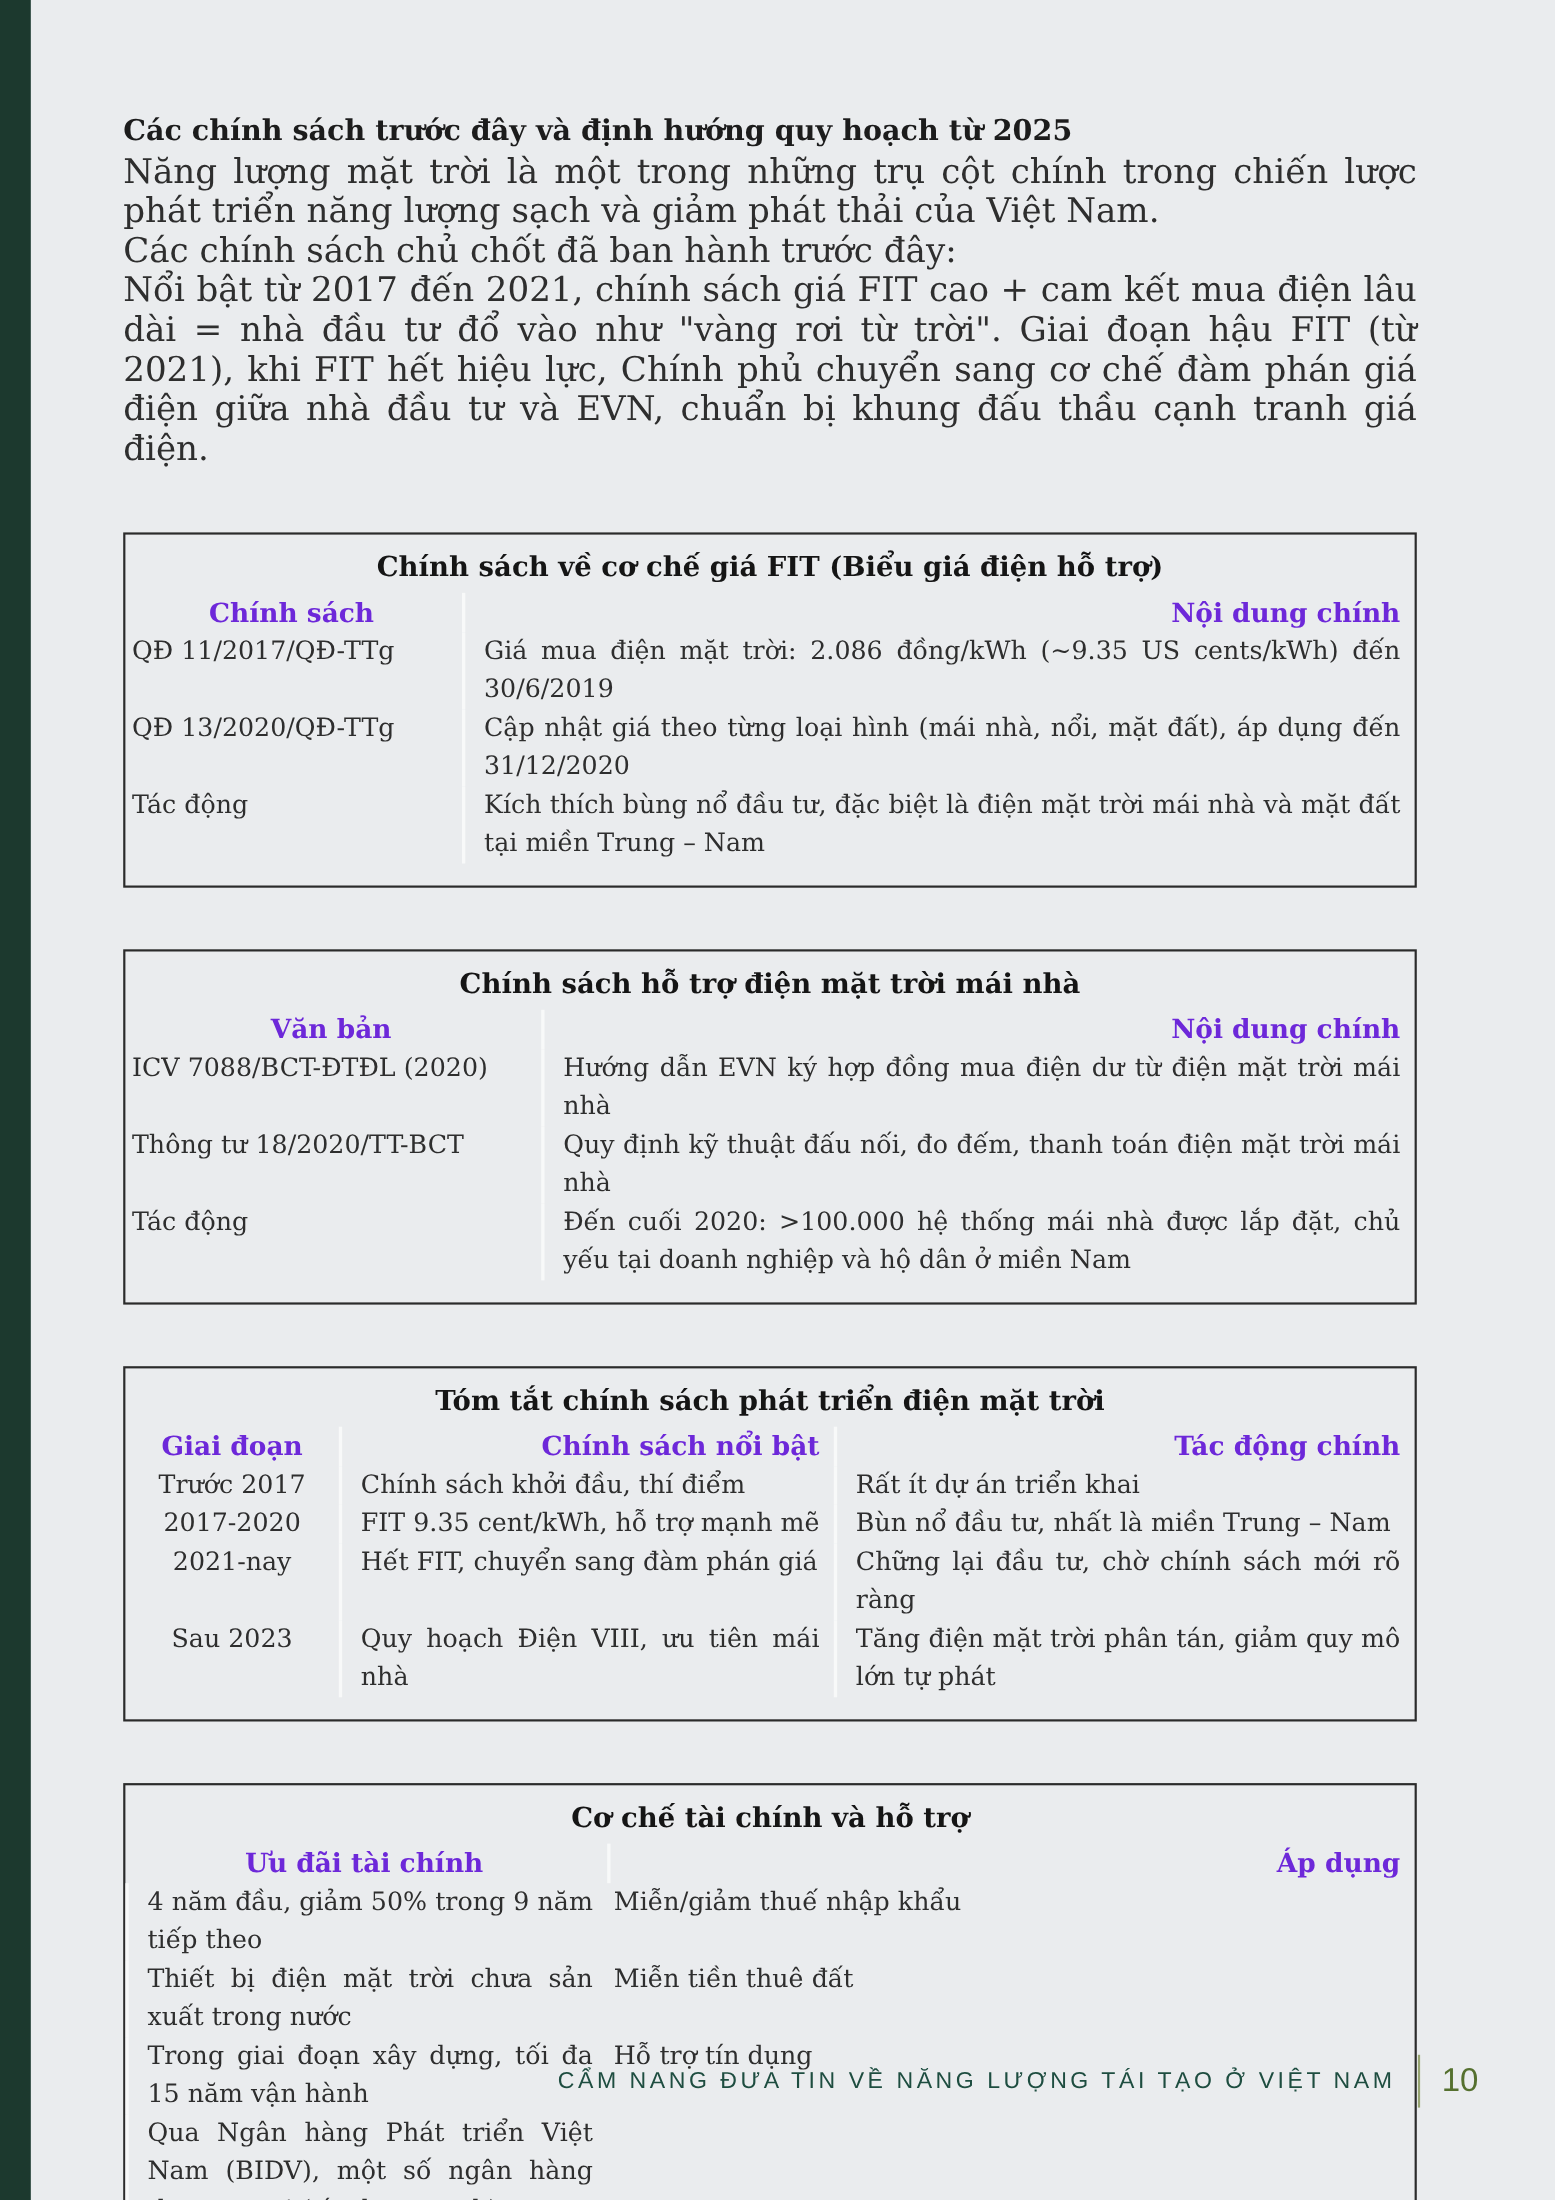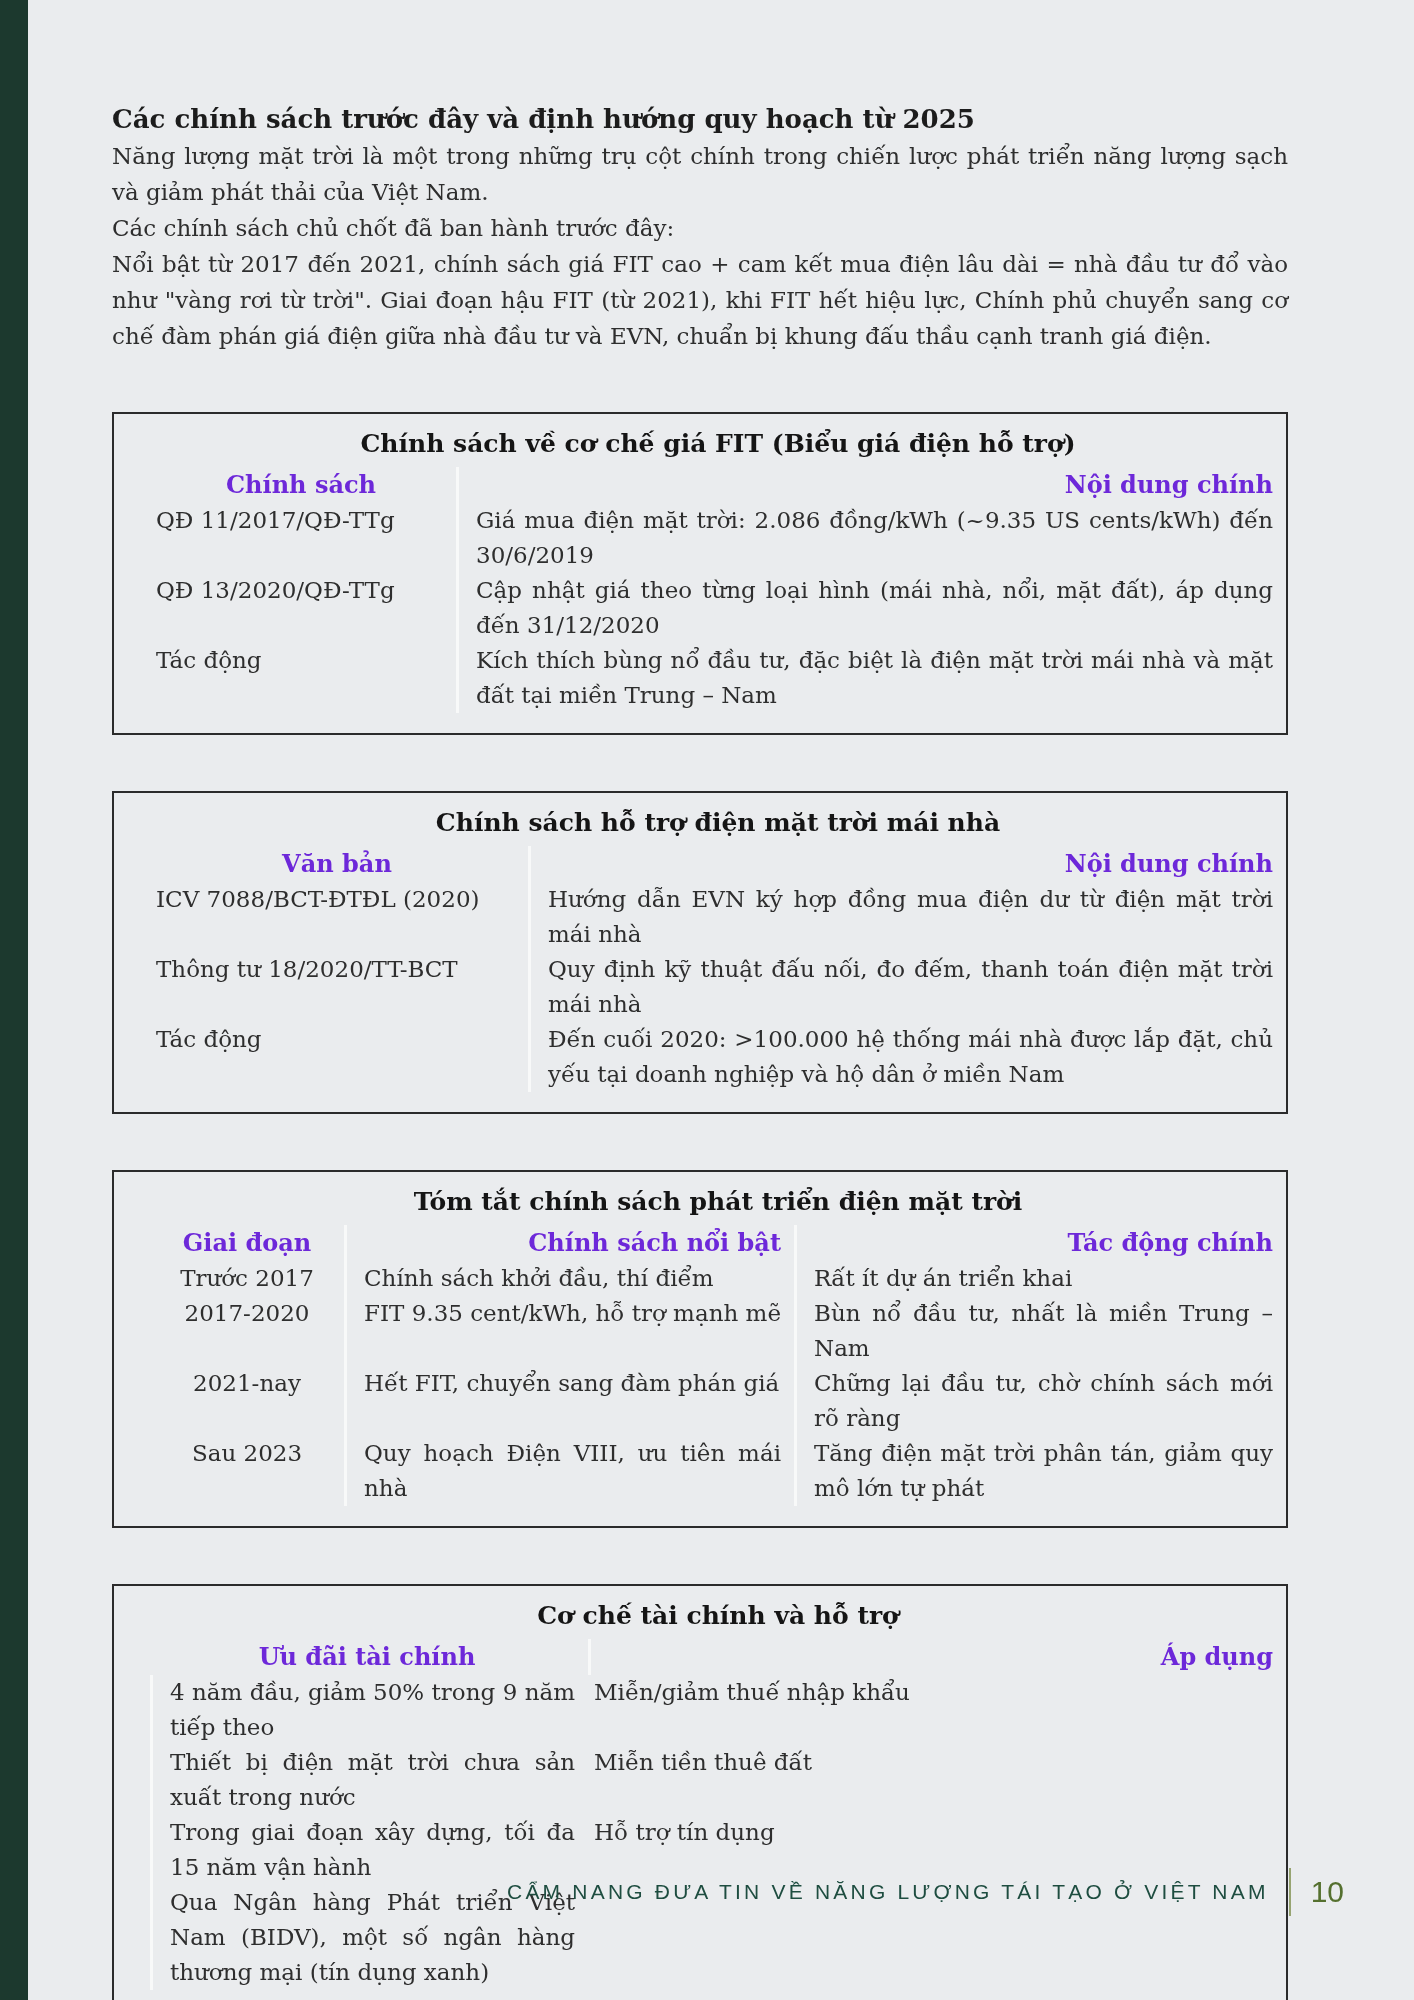--- a/index.html
+++ b/index.html
@@ -26,30 +26,29 @@
     top: 100px;
     width: 1176px;
   }
   .heading {
     font-size: 26px;
     font-weight: bold;
     line-height: 38px;
     color: #1c1c1c;
   }
   .para {
-    font-size: 23px;
+    font-size: 31px;
     line-height: 36px;
     text-align: justify;
   }
   
   .tbl {
     border: 2px solid var(--table_border, #2b2b2b);
     margin-top: 56px;
     padding-bottom: 20px;
-    padding-left: 36px;
   }
   .tbl.first { margin-top: 58px; }
   .tbl-title {
     text-align: center;
     font-weight: bold;
     font-size: 25px;
     line-height: 35px;
     padding: 12px 10px 6px 10px;
     color: #151515;
   }

